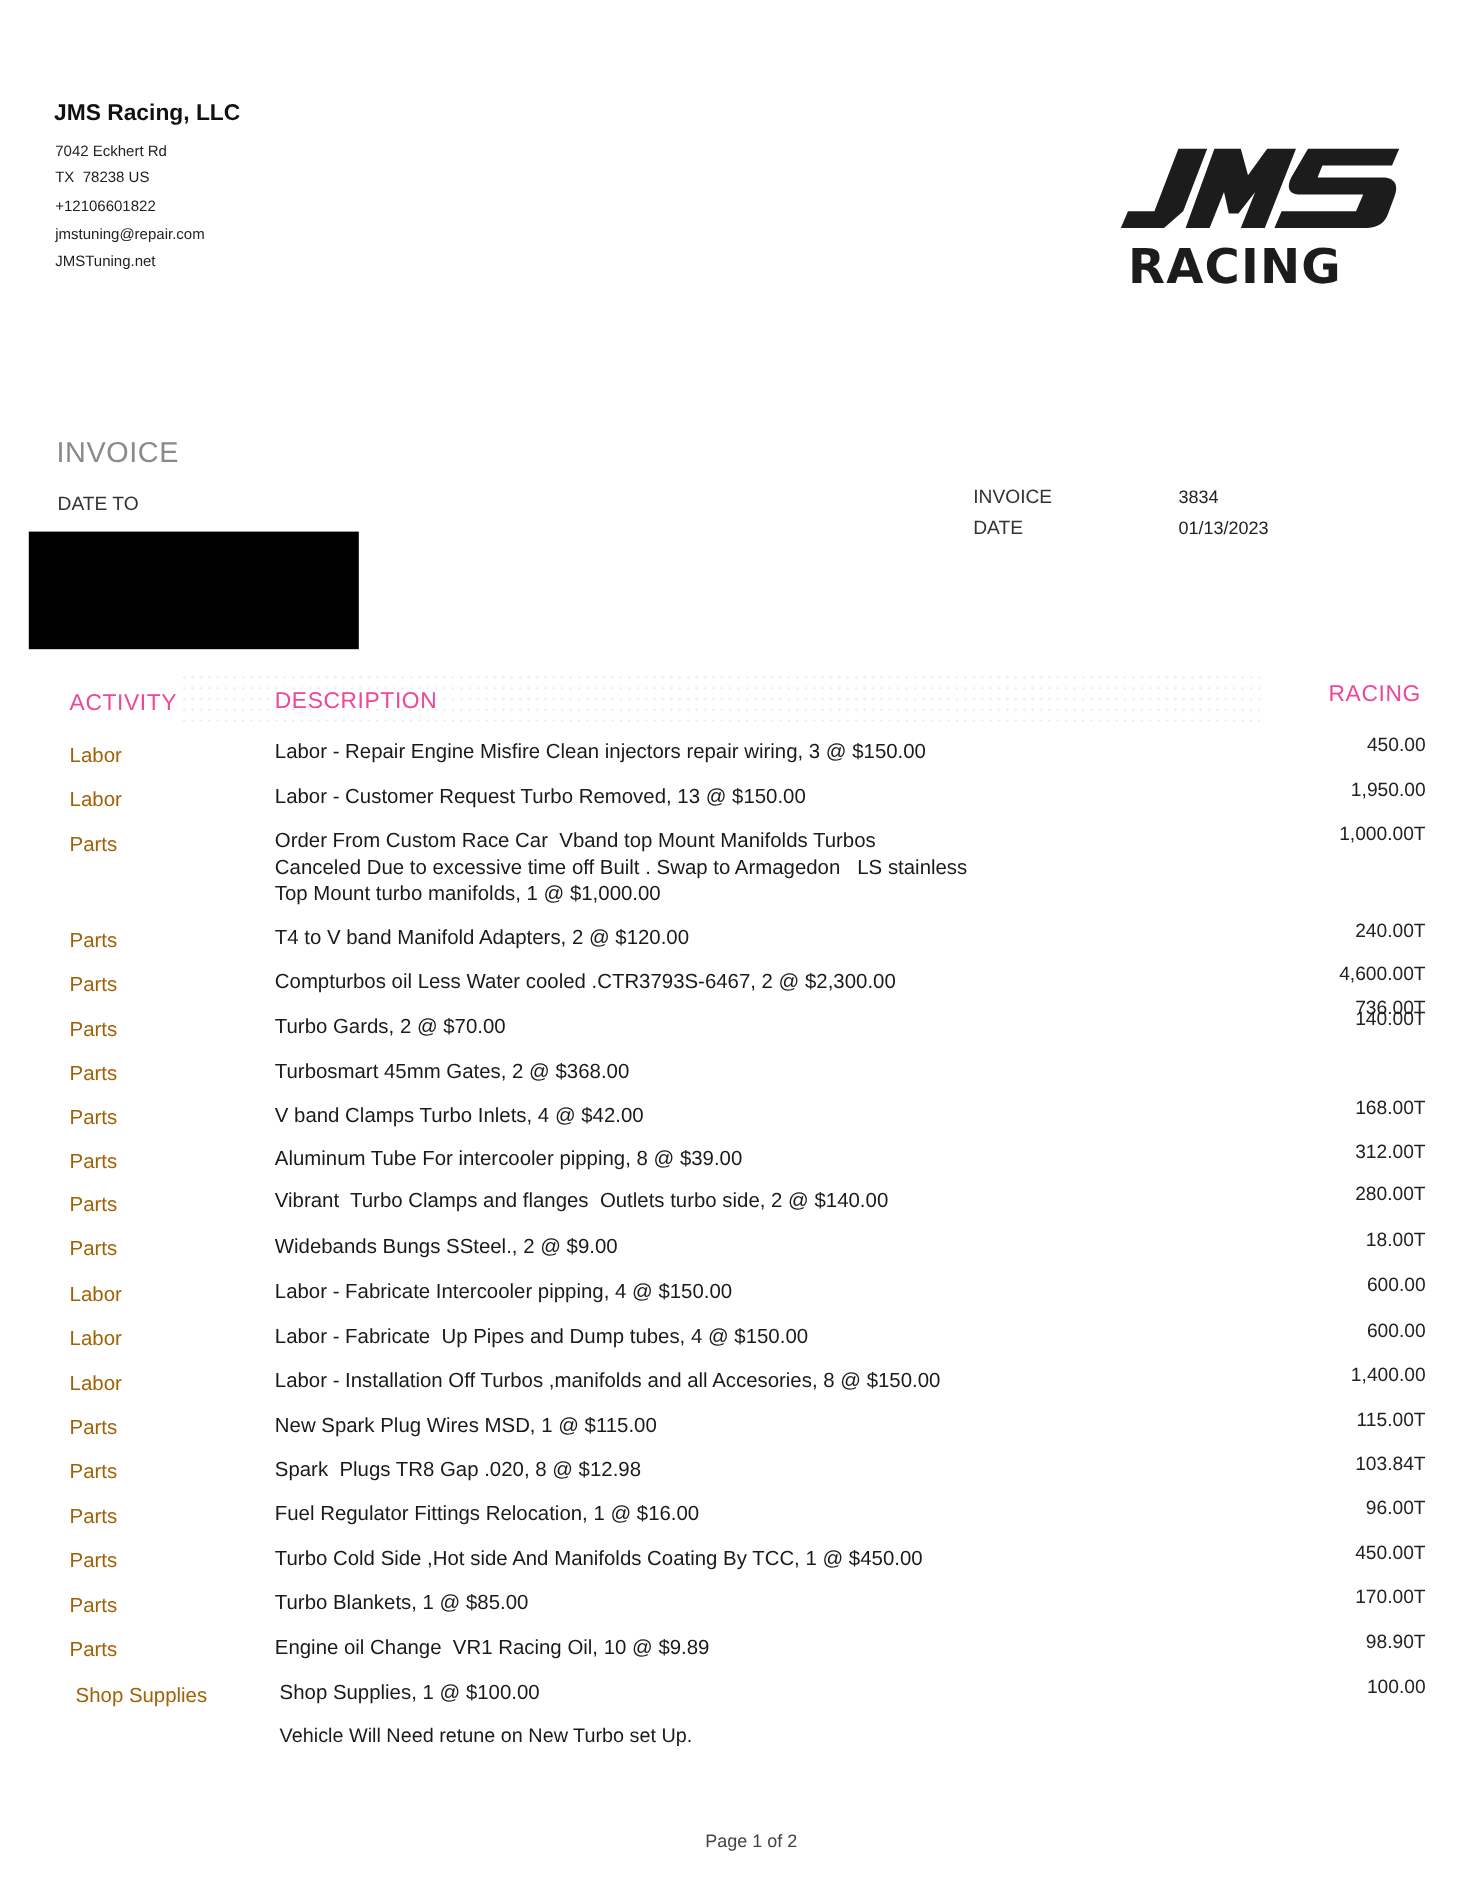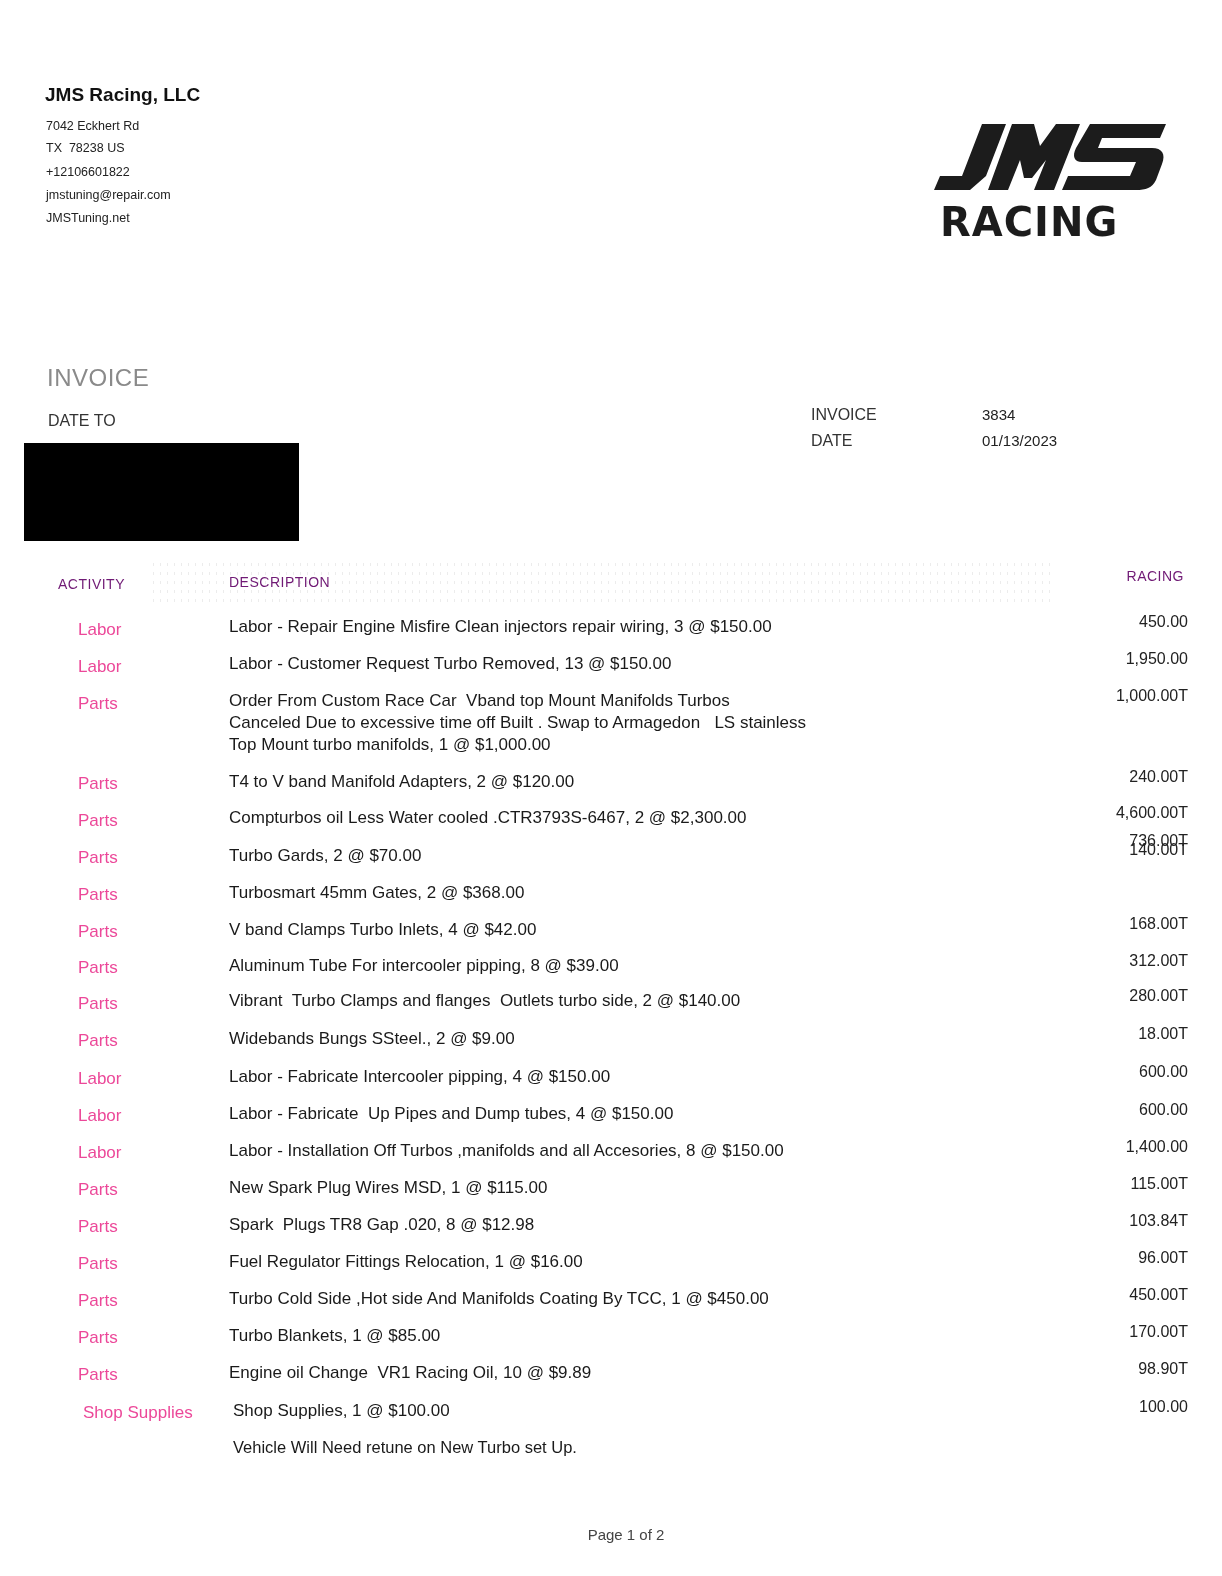--- a/index.html
+++ b/index.html
@@ -9,27 +9,27 @@
   }
   .abs { position: absolute; }
   .company-name { left: 45px; top: 84px; font-size: 19px; font-weight: bold; color: #111; }
   .company-line { left: 46px; font-size: 12.5px; color: #222; }
   .logo { left: 930px; top: 118px; width: 240px; height: 130px; }
   .invoice-title { left: 47px; top: 364px; font-size: 24px; color: #8a8a8a; letter-spacing: 0.5px; }
   .bill-to-label { left: 48px; top: 412px; font-size: 16px; color: #333; }
   .redaction { left: 24px; top: 443px; width: 275px; height: 98px; background: #000; }
   .meta-label { left: 811px; font-size: 16px; color: #333; }
   .meta-value { left: 982px; font-size: 15px; color: #222; }
-  .col-header { top: 572px; font-size: 14px; color: #701a75; letter-spacing: 0.5px; }
+  .col-header { top: 572px; font-size: 19px; color: #ec4899; letter-spacing: 0.5px; }
   .header-noise {
     left: 150px; top: 560px; width: 900px; height: 46px;
     background-image: radial-gradient(#d8d8d8 0.8px, transparent 1px);
     background-size: 7px 9px; opacity: 0.5;
   }
-  .activity { left: 58px; font-size: 17px; color: #ec4899; margin-left: 20px; }
+  .activity { left: 58px; font-size: 17px; color: #a16207; }
   .desc { left: 229px; font-size: 17px; color: #1a1a1a; line-height: 22px; white-space: pre; }
   .amount { right: 34px; font-size: 16px; color: #222; text-align: right; }
   .note { left: 233px; font-size: 16.5px; color: #1a1a1a; }
   .footer { left: 0; width: 1252px; top: 1526px; text-align: center; font-size: 15px; color: #444; }
 </style>
 </head>
 <body>
 
 <div class="abs company-name">JMS Racing, LLC</div>
 <div class="abs company-line" style="top:119px">7042 Eckhert Rd</div>

